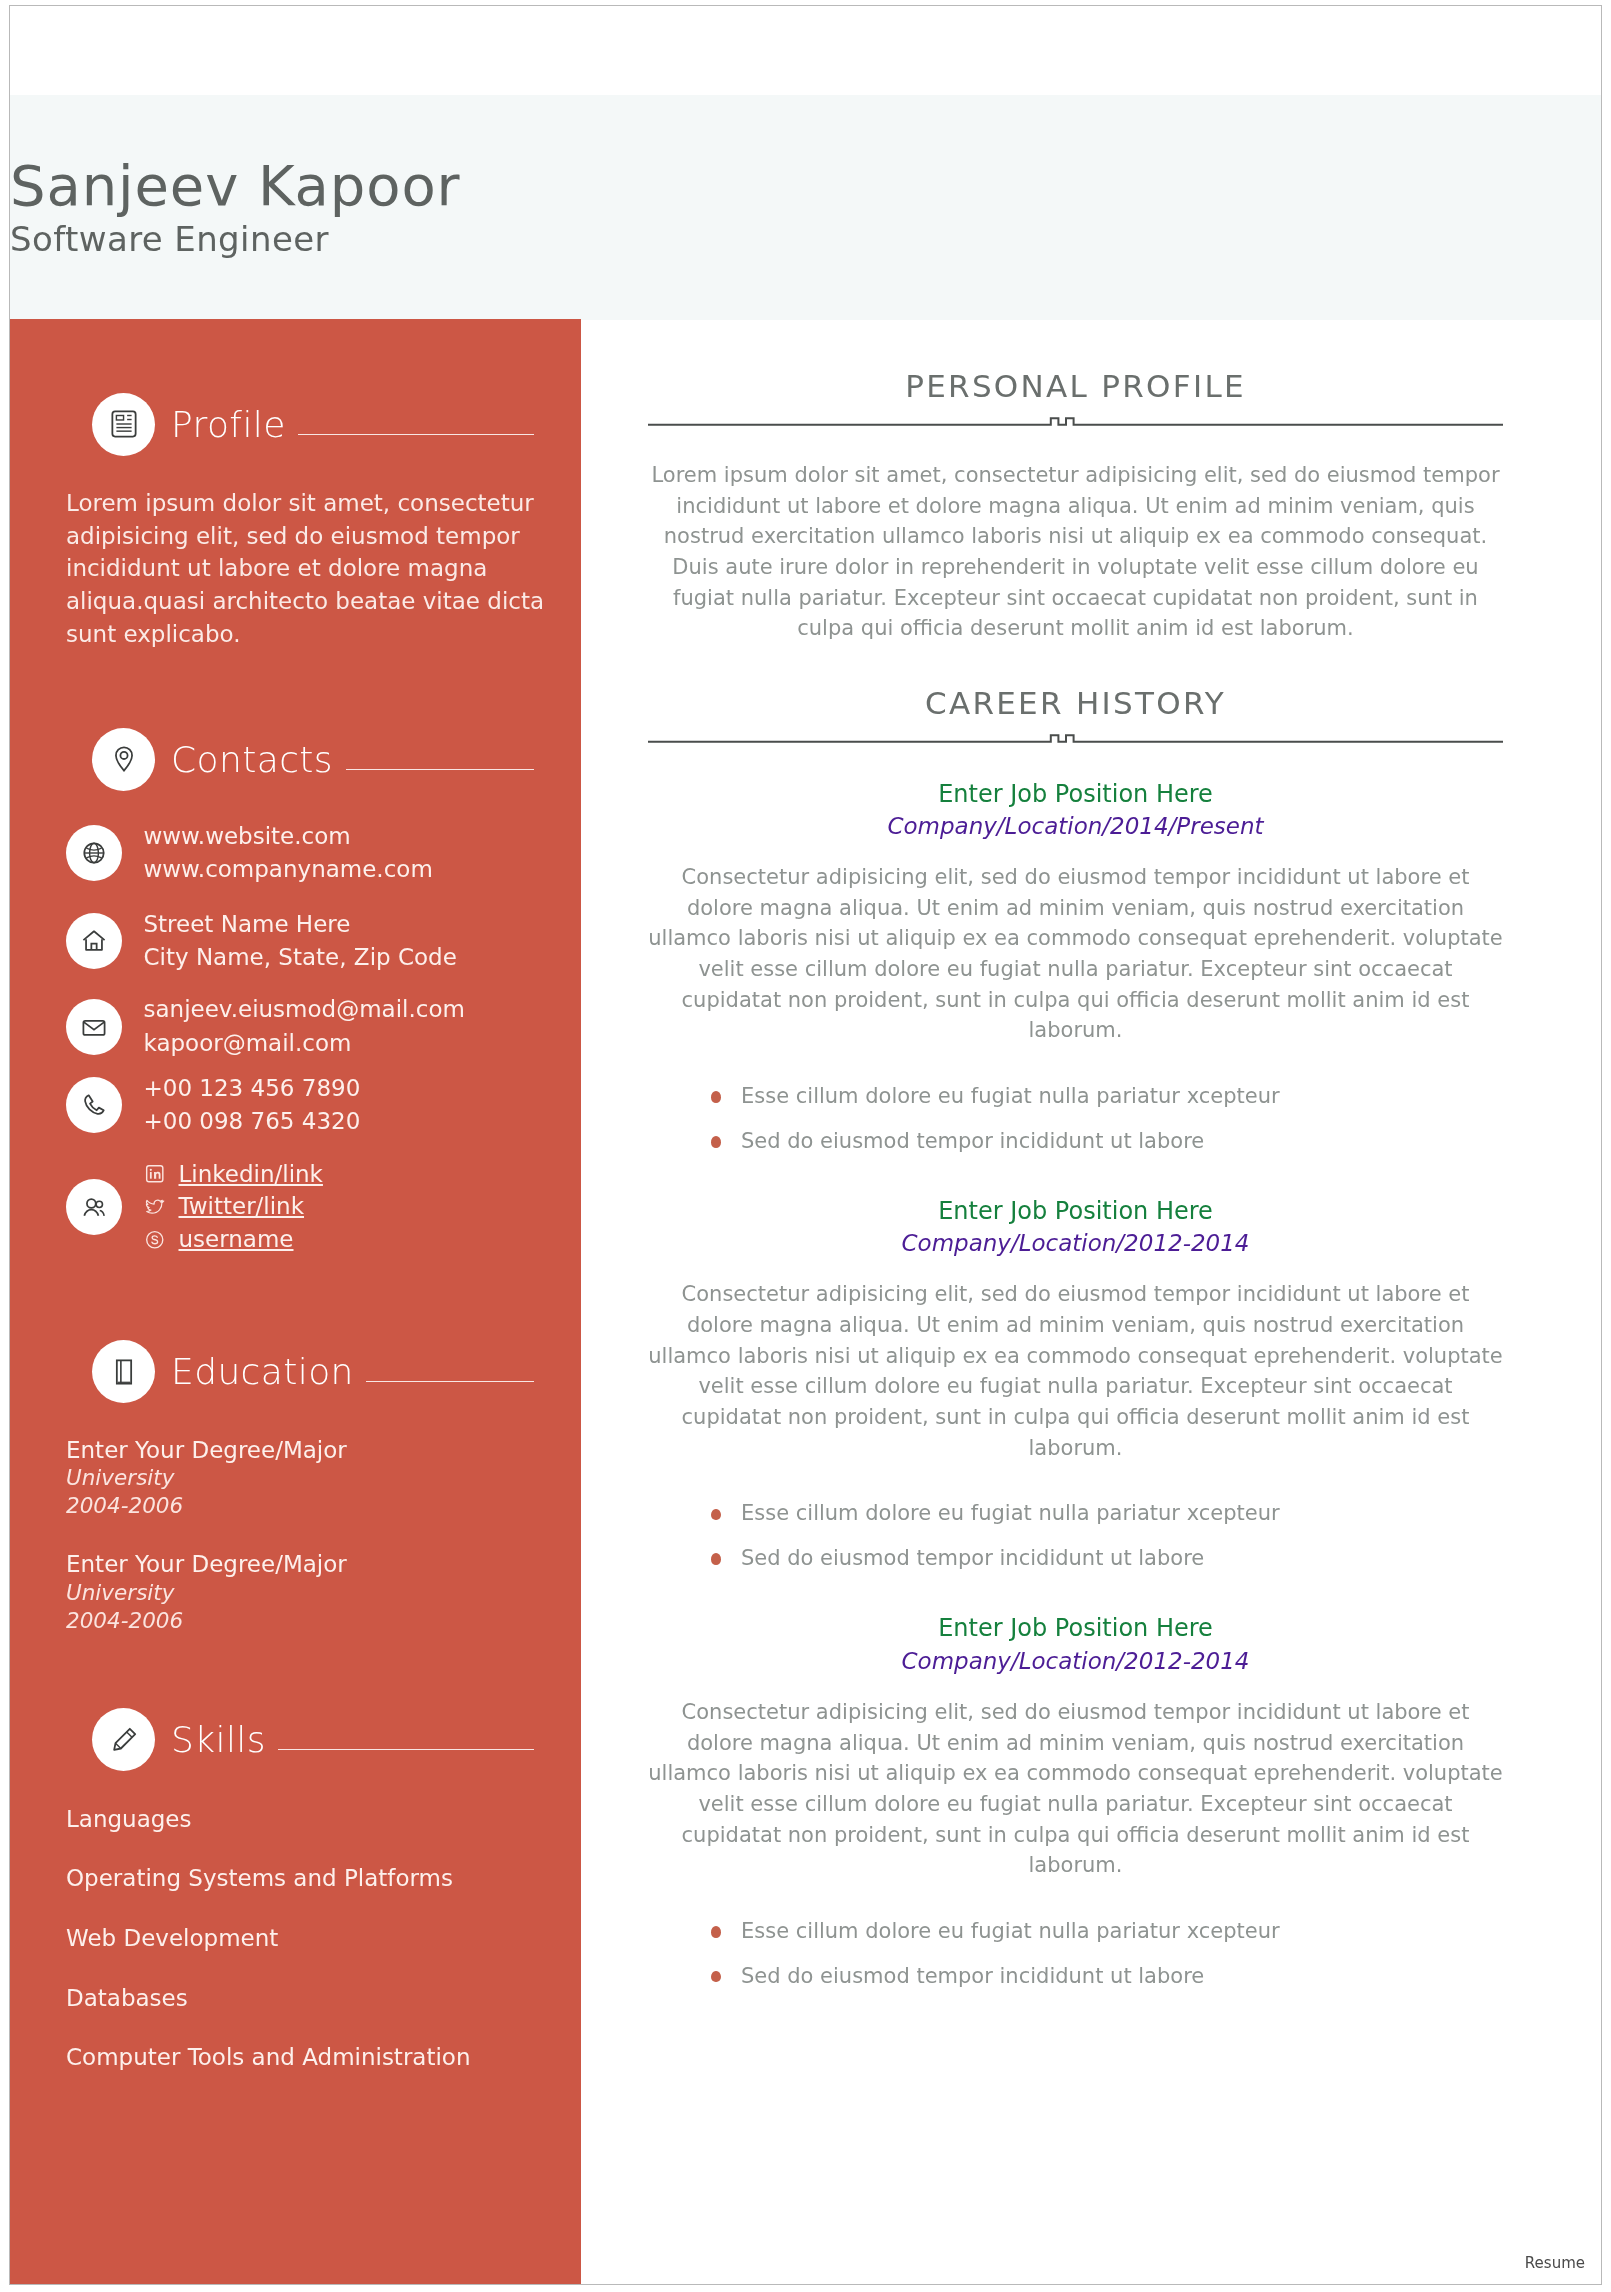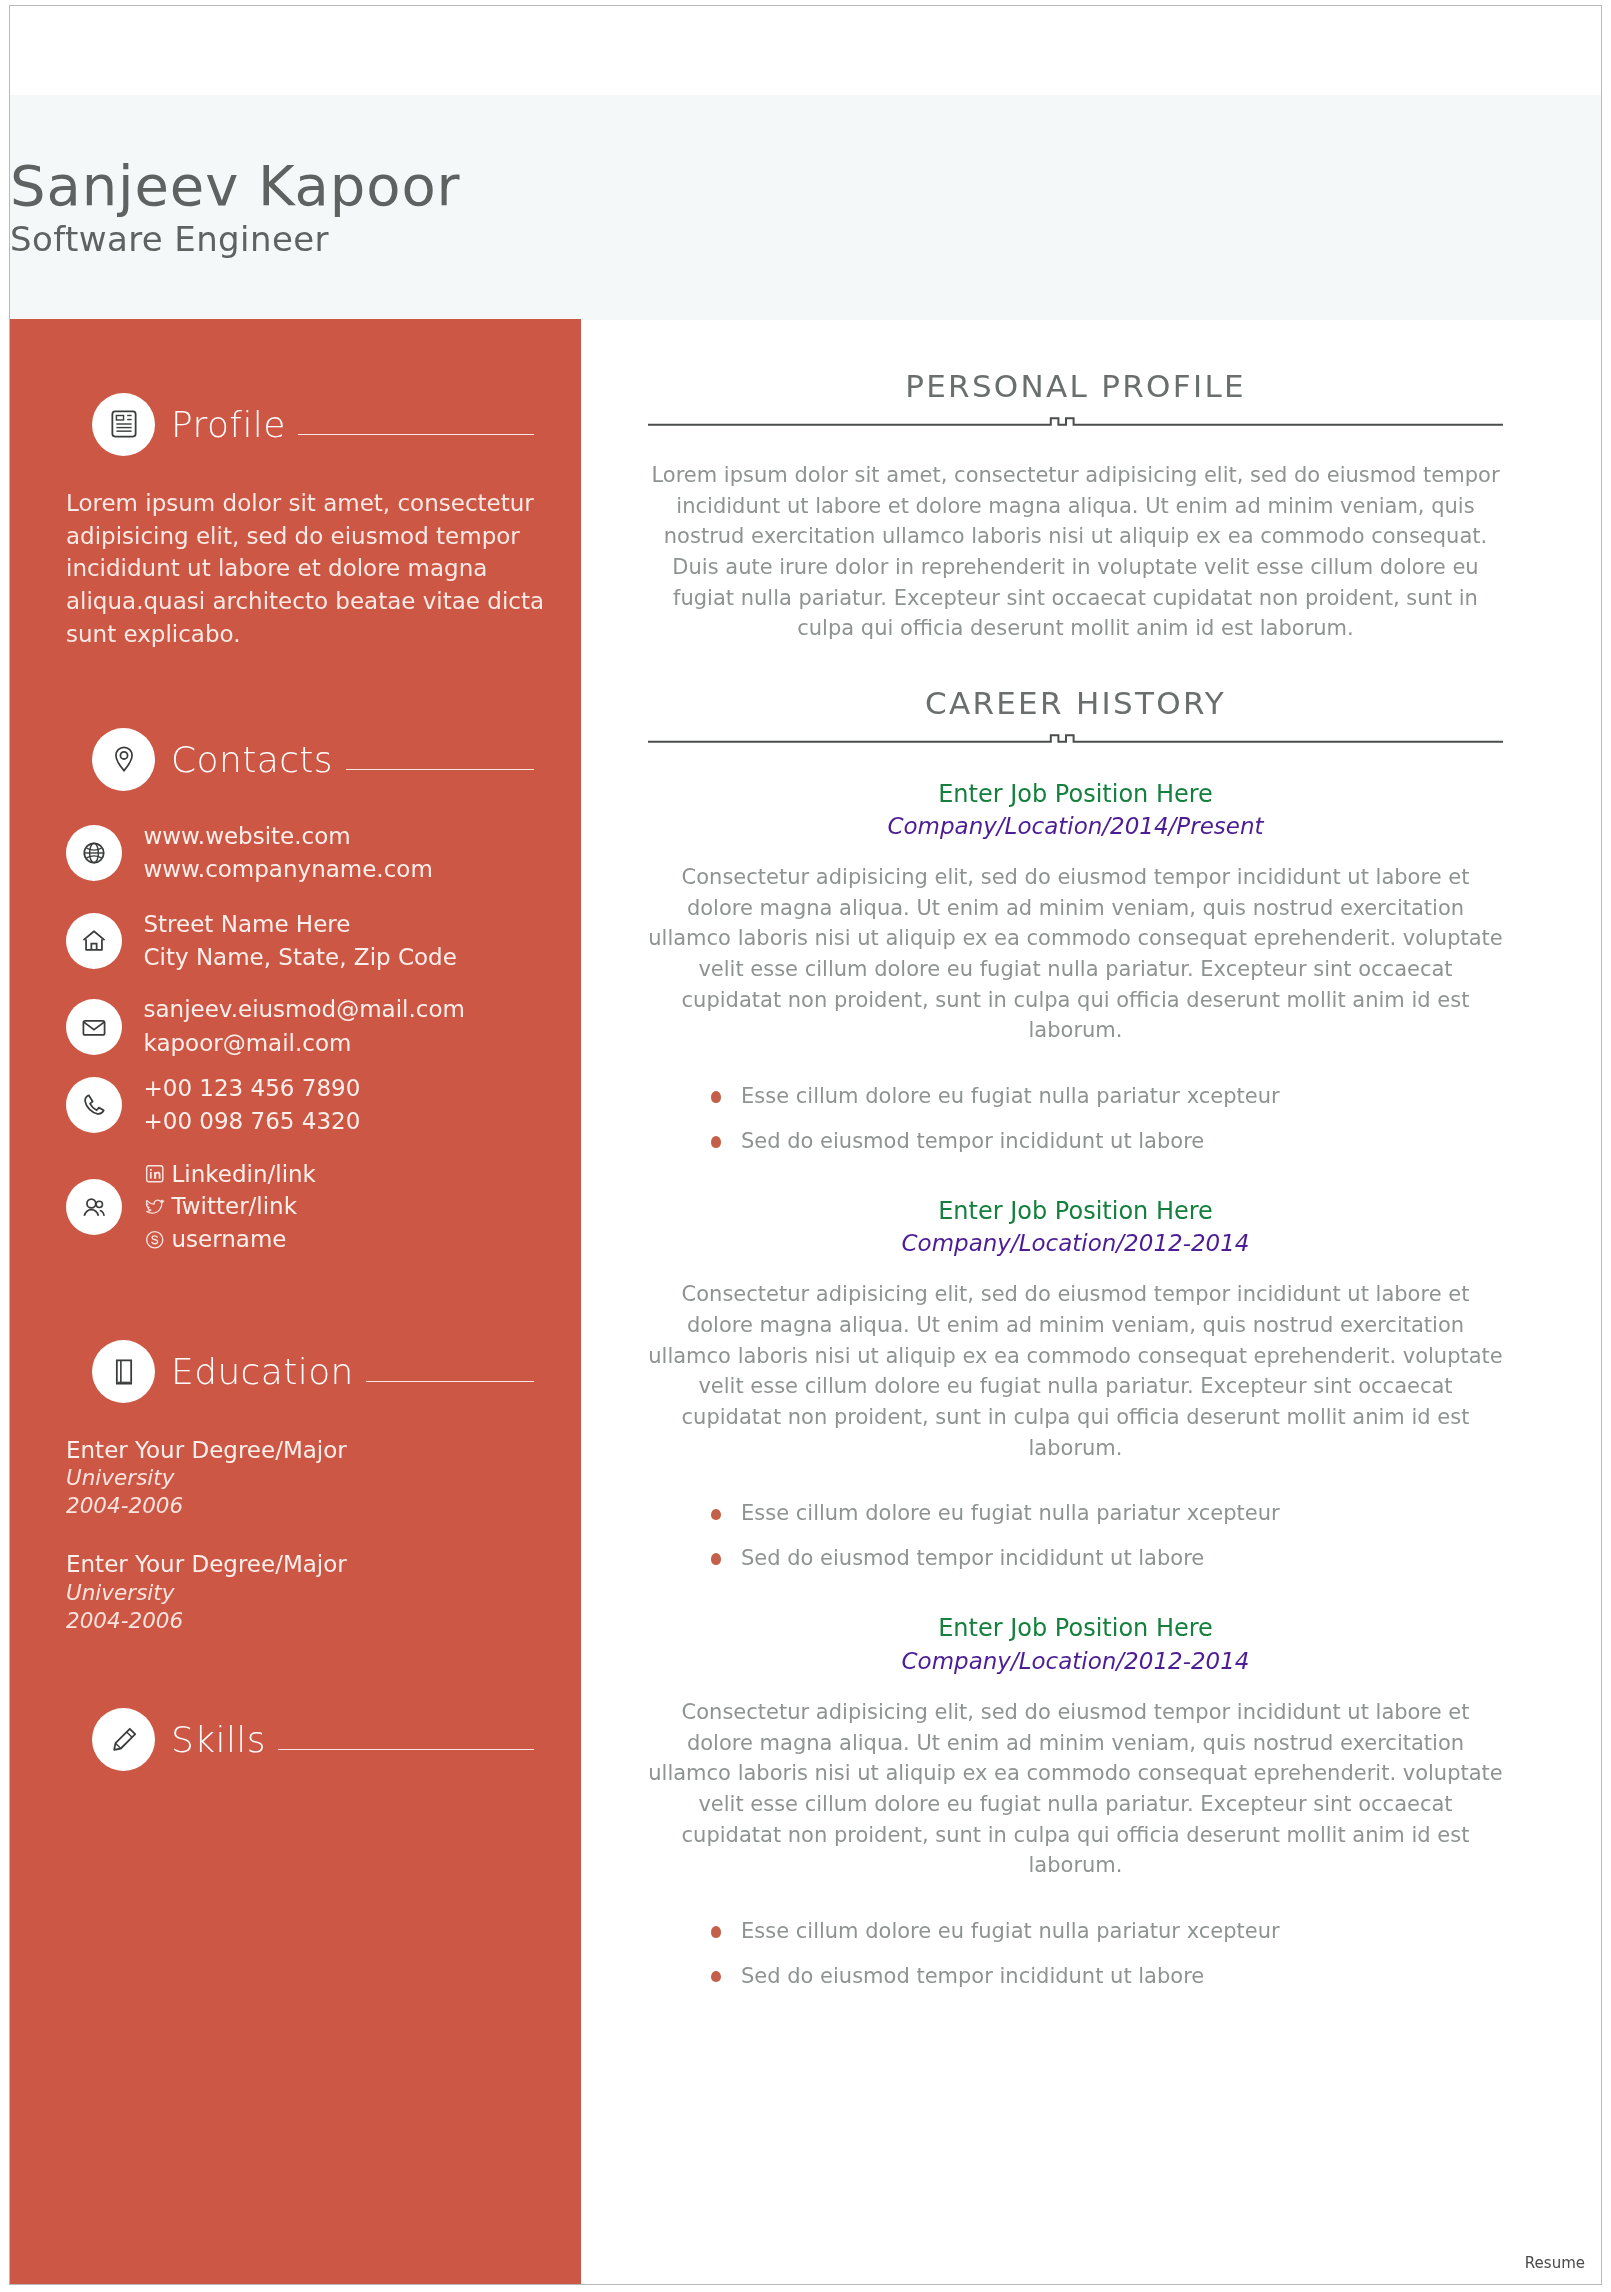--- a/index.html
+++ b/index.html
@@ -155,21 +155,21 @@
     align-items: center;
     line-height: 1.42;
   }
   .social-glyph {
     width: 27px;
     flex: 0 0 27px;
     display: inline-flex;
     align-items: center;
     justify-content: flex-start;
   }
-  .social-label { margin-left: 1px; }
+  .social-label { margin-left: 8px; text-decoration: underline; }
 
   
   .edu-item { margin-bottom: 30px; }
   .edu-degree {
     font-family: "DejaVu Sans", sans-serif;
     font-size: 23px;
     color: #fdf0ec;
     line-height: 1.25;
   }
   .edu-school, .edu-years {
@@ -454,20 +454,27 @@
           <div class="sb-circle">
             <svg width="34" height="34" viewBox="0 0 38 38">
               <path d="M25.5 6.5l6 6-16 16-7.5 1.5 1.5-7.5z" fill="none" stroke="#3a3d3c" stroke-width="2" stroke-linejoin="round"></path>
               <line x1="22" y1="10" x2="28" y2="16" stroke="#3a3d3c" stroke-width="1.6"></line>
               <line x1="9.5" y1="22.5" x2="15.5" y2="28.5" stroke="#3a3d3c" stroke-width="1.6"></line>
             </svg>
           </div>
           <div class="sb-title">Skills</div>
           <div class="sb-rule"></div>
         </div>
+        <div class="sb-body" style="margin-top:25px;">
+          <div class="skill-item">Languages</div>
+          <div class="skill-item">Operating Systems and Platforms</div>
+          <div class="skill-item">Web Development</div>
+          <div class="skill-item">Databases</div>
+          <div class="skill-item">Computer Tools and Administration</div>
+        </div>
       </div>
     </div>
 
     <div class="main">
 
       <div>
         <h2 class="sec-title">PERSONAL PROFILE</h2>
         <div class="sec-divider">
           <svg viewBox="0 0 900 22" preserveAspectRatio="none">
             <path d="M0 13 H424 V6 H432 V13 H440 V6 H448 V13 H900" fill="none" stroke="#4a4d4c" stroke-width="2" vector-effect="non-scaling-stroke"></path>

